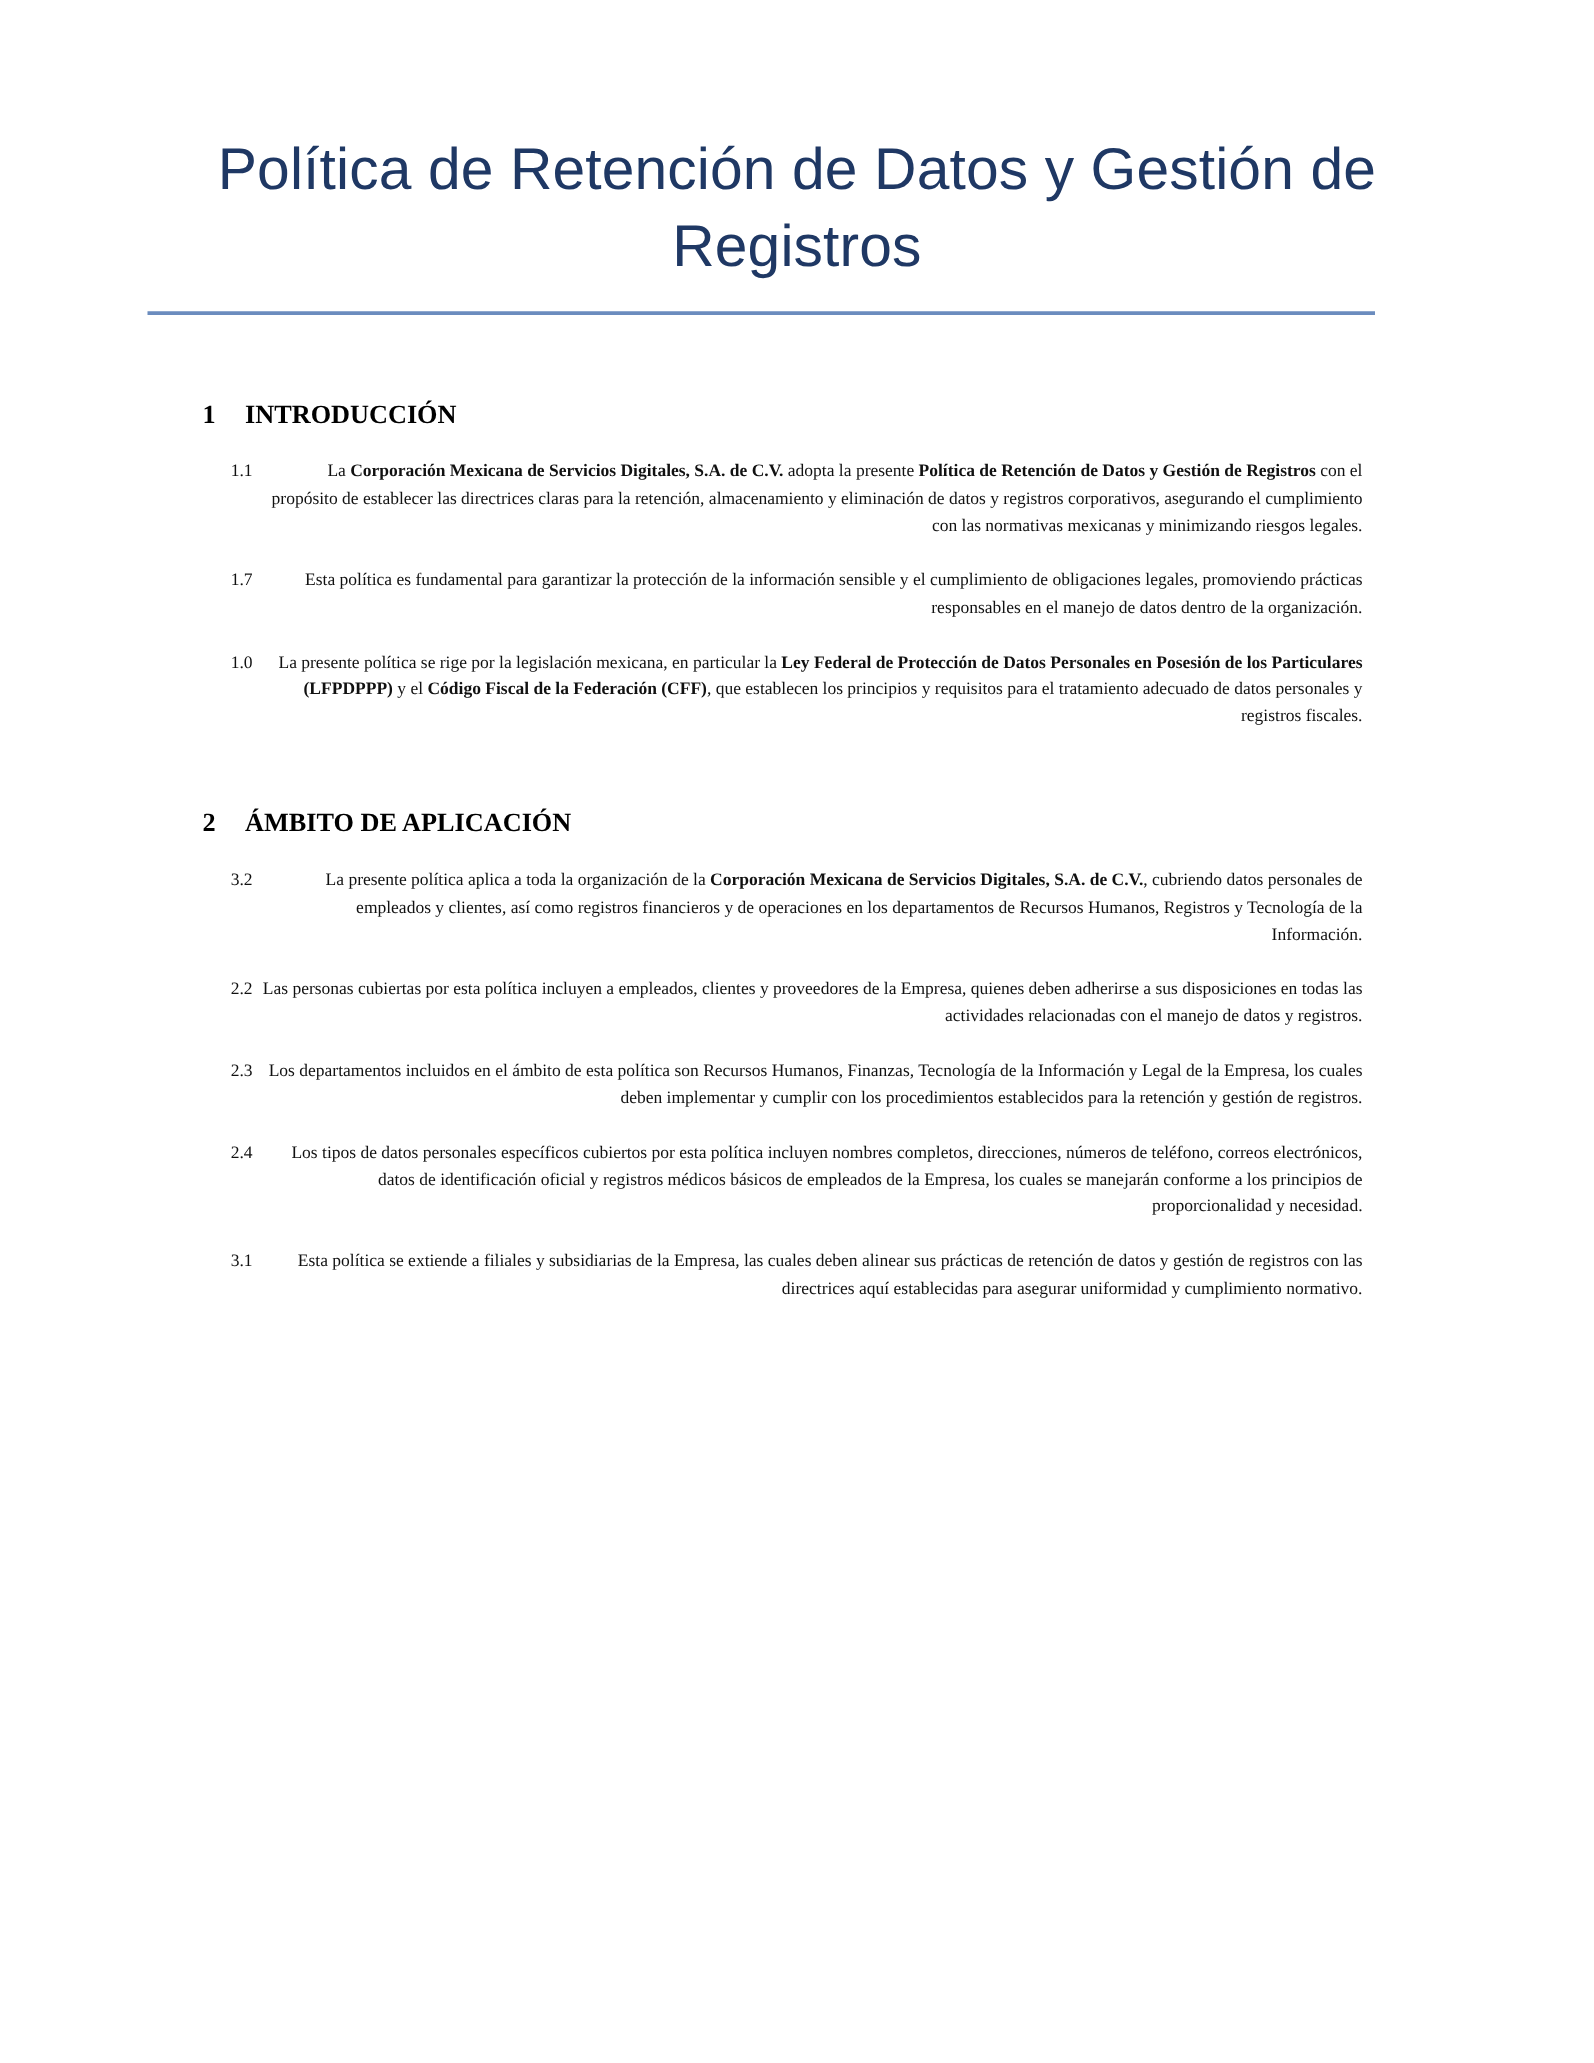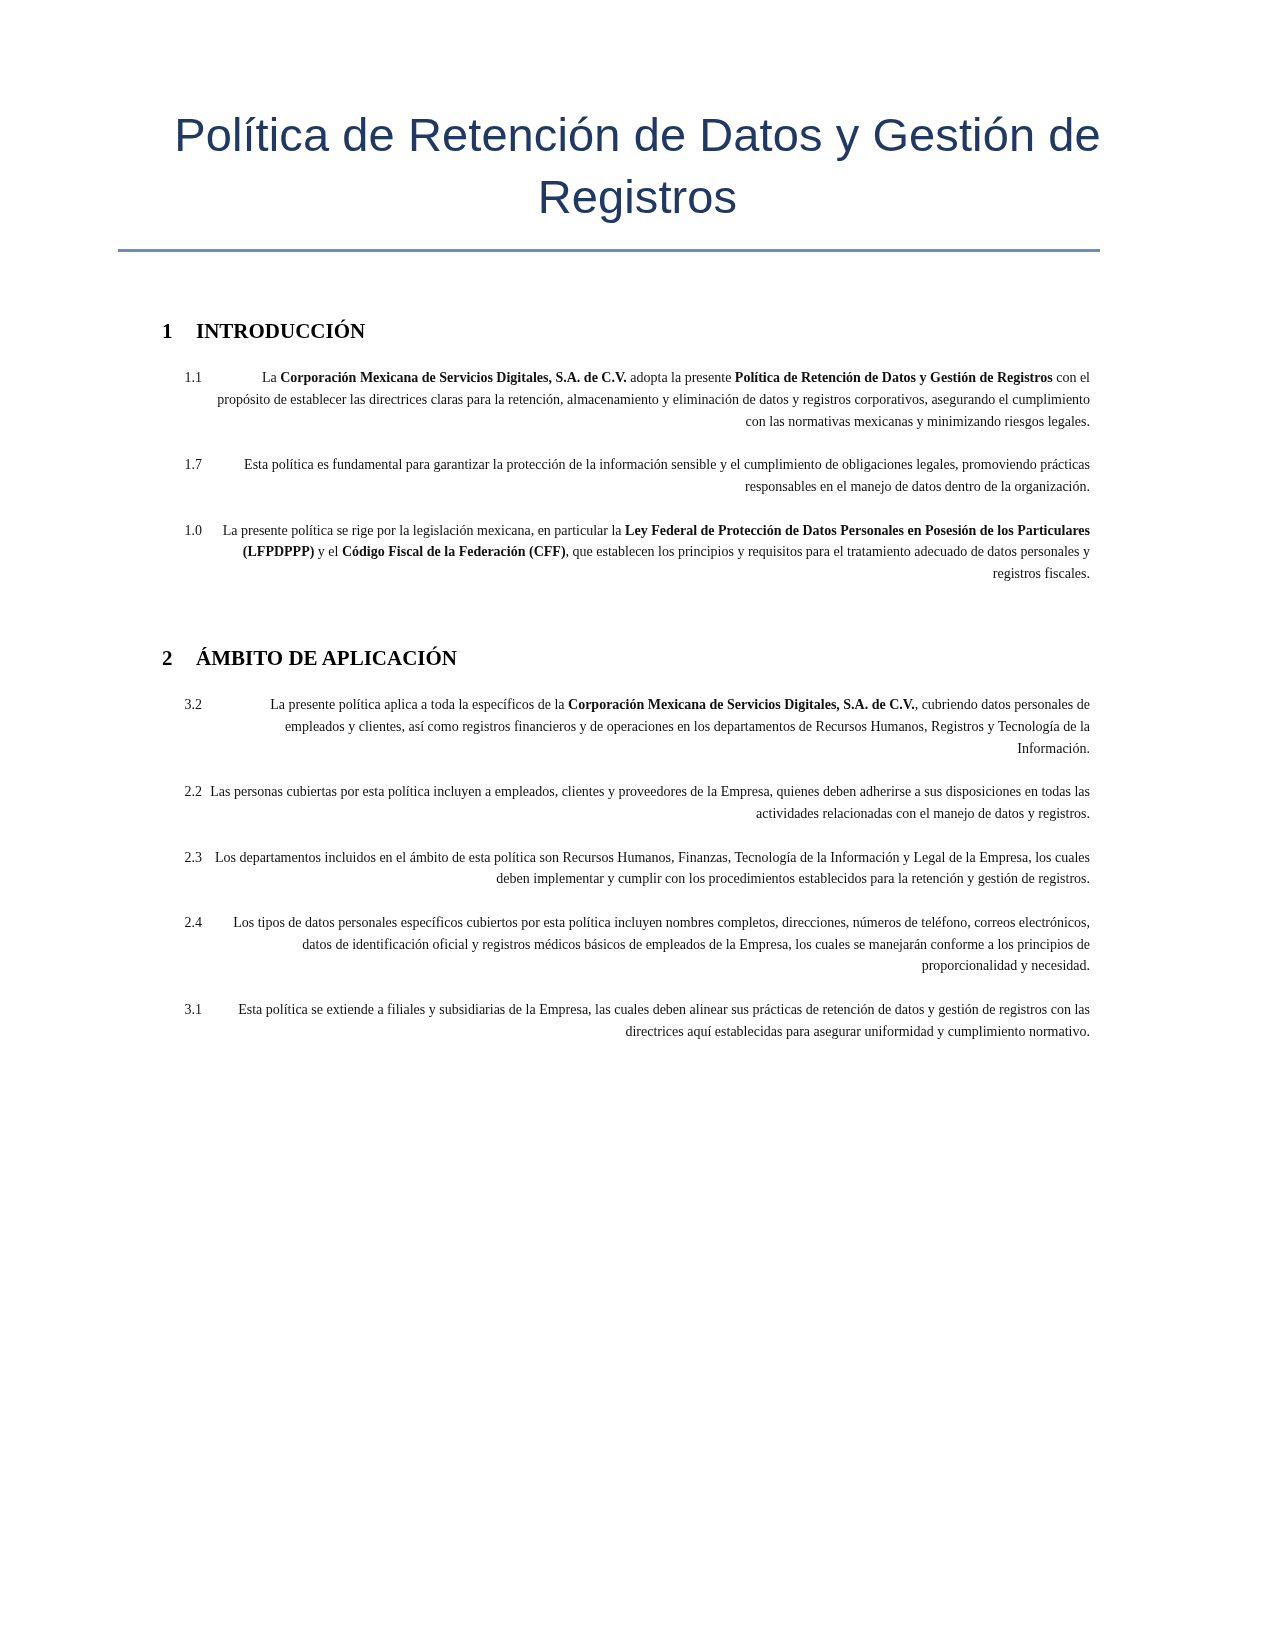--- a/index.html
+++ b/index.html
@@ -118,21 +118,21 @@
           <span class="num">1.0</span>
           <span class="text"><span>La presente política se rige por la legislación mexicana, en particular la </span><b>Ley Federal de Protección de Datos Personales en Posesión de los Particulares (LFPDPPP)</b><span> y el </span><b>Código Fiscal de la Federación (CFF)</b><span>, que establecen los principios y requisitos para el tratamiento adecuado de datos personales y registros fiscales.</span></span>
         </div>
         <div class="section-gap"></div>
         <div class="section-heading">
           <span class="num">2</span>
           <span class="label">ÁMBITO DE APLICACIÓN</span>
         </div>
         <div class="clause">
           <span class="num">3.2</span>
-          <span class="text"><span>La presente política aplica a toda la específicos de la </span><b>Corporación Mexicana de Servicios Digitales, S.A. de C.V.</b><span>, cubriendo datos personales de empleados y clientes, así como registros financieros y de operaciones en los departamentos de Recursos Humanos, Registros y Tecnología de la Información.</span></span>
+          <span class="text"><span>La presente política aplica a toda la organización de la </span><b>Corporación Mexicana de Servicios Digitales, S.A. de C.V.</b><span>, cubriendo datos personales de empleados y clientes, así como registros financieros y de operaciones en los departamentos de Recursos Humanos, Registros y Tecnología de la Información.</span></span>
         </div>
         <div class="clause">
           <span class="num">2.2</span>
           <span class="text"><span>Las personas cubiertas por esta política incluyen a empleados, clientes y proveedores de la Empresa, quienes deben adherirse a sus disposiciones en todas las actividades relacionadas con el manejo de datos y registros.</span></span>
         </div>
         <div class="clause">
           <span class="num">2.3</span>
           <span class="text"><span>Los departamentos incluidos en el ámbito de esta política son Recursos Humanos, Finanzas, Tecnología de la Información y Legal de la Empresa, los cuales deben implementar y cumplir con los procedimientos establecidos para la retención y gestión de registros.</span></span>
         </div>
         <div class="clause">

